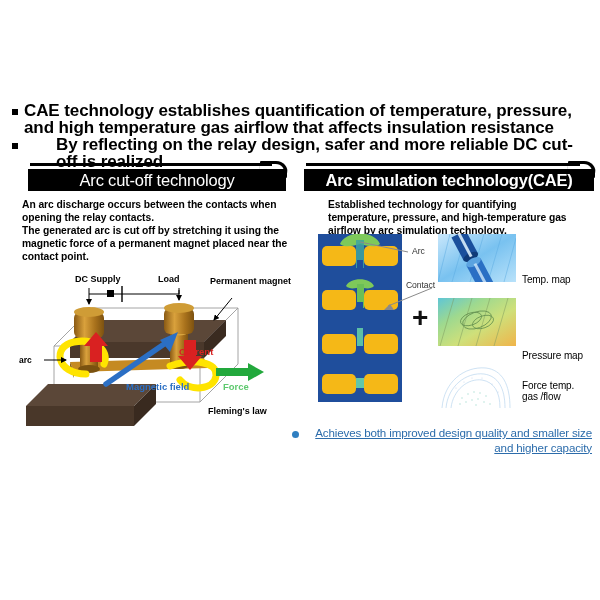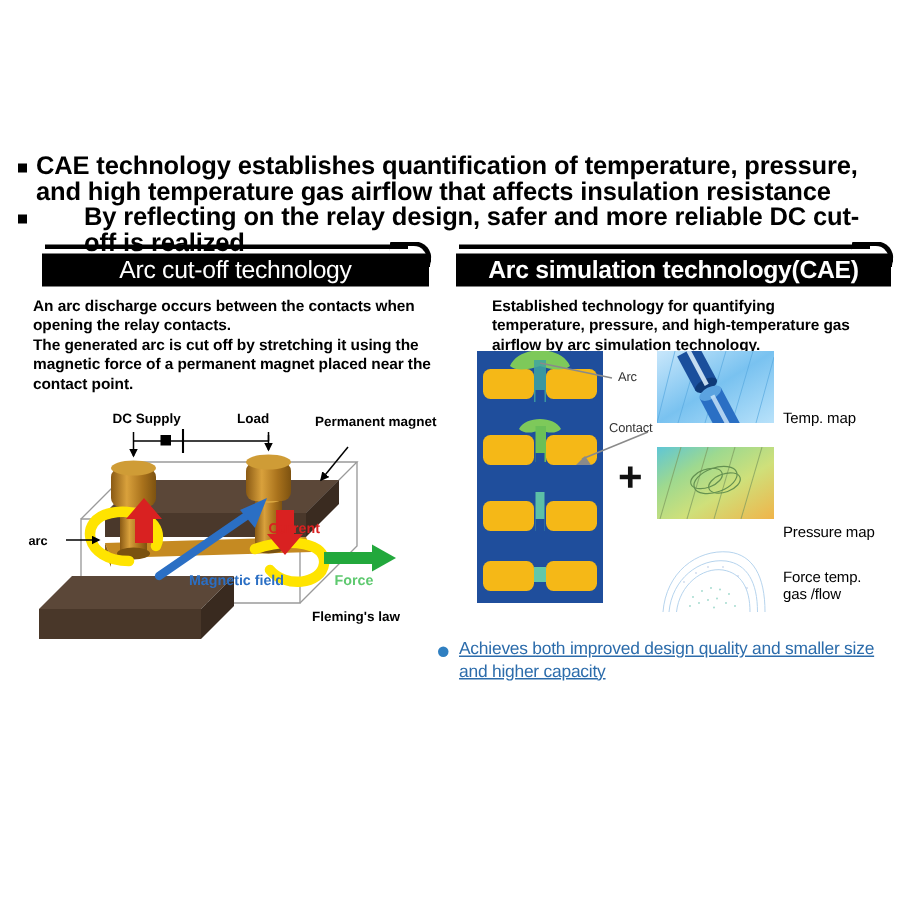--- a/index.html
+++ b/index.html
@@ -188,20 +188,21 @@
     margin-right: 7px;
     flex: 0 0 auto;
   }
   .bluetxt {
     font-size: 11.6px;
     line-height: 14.5px;
     color: #2c6cab;
     text-decoration: underline;
     letter-spacing: -0.15px;
     flex: 1 1 auto;
+    text-align: right;
   }
 </style>
 </head>
 <body>
 
 <div class="toplist">
   <div class="toprow">
     <span class="sq-bullet"></span>
     <span class="txt">CAE technology establishes quantification of temperature, pressure, and high temperature gas airflow that affects insulation resistance</span>
   </div>

